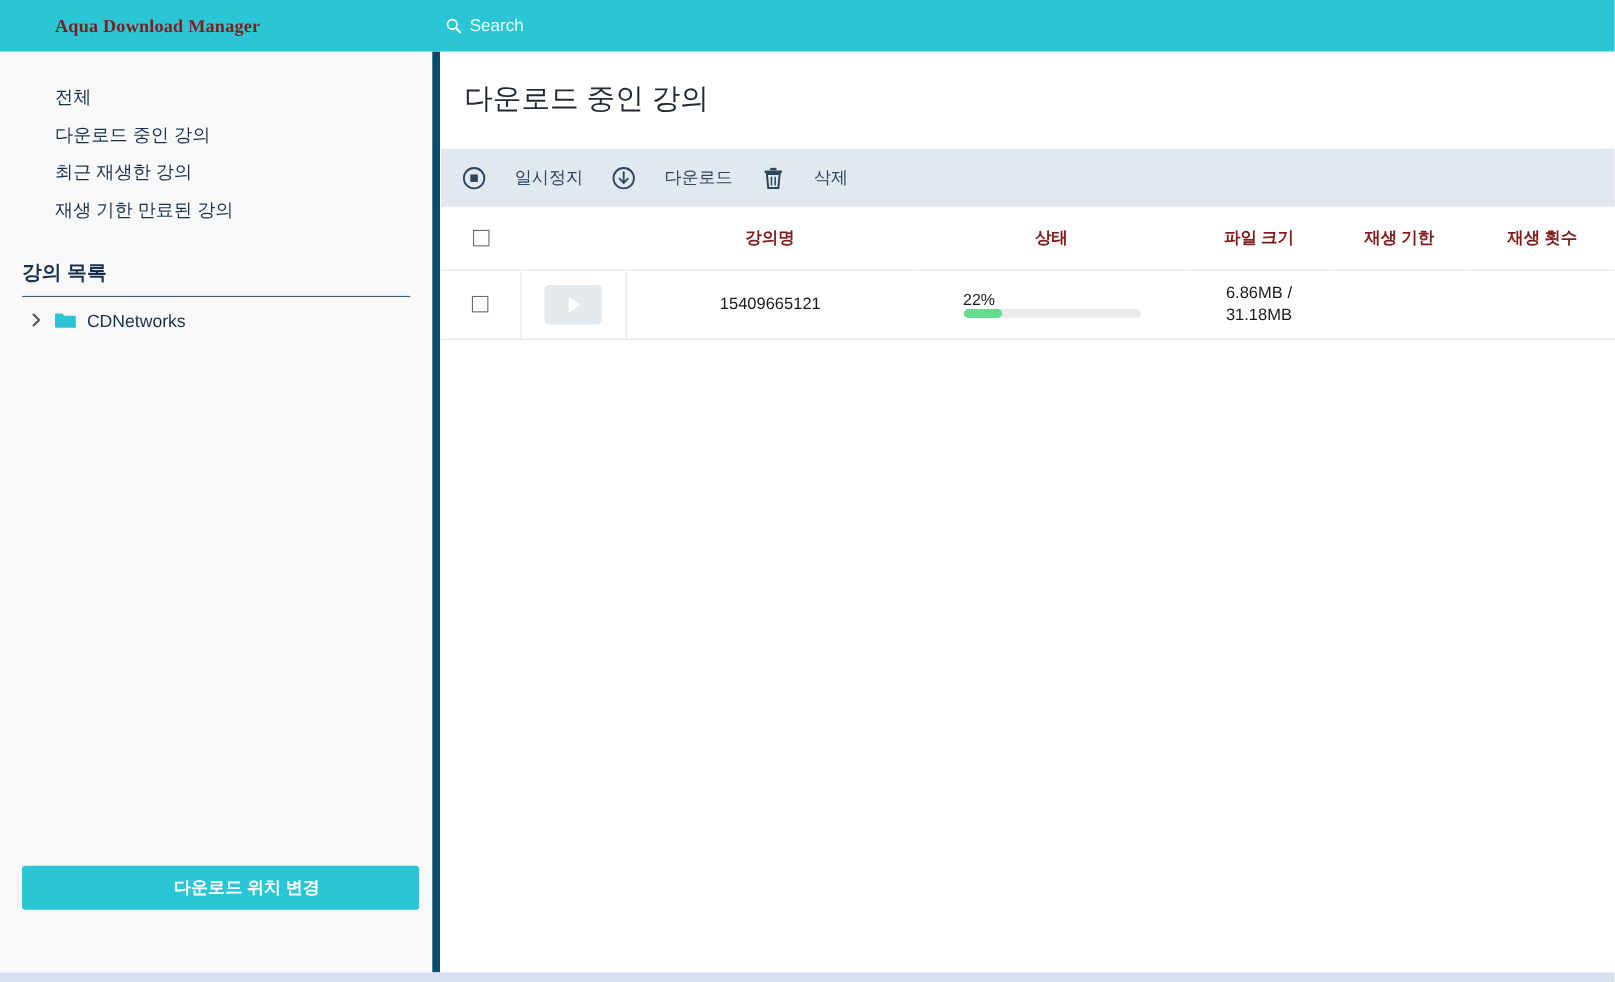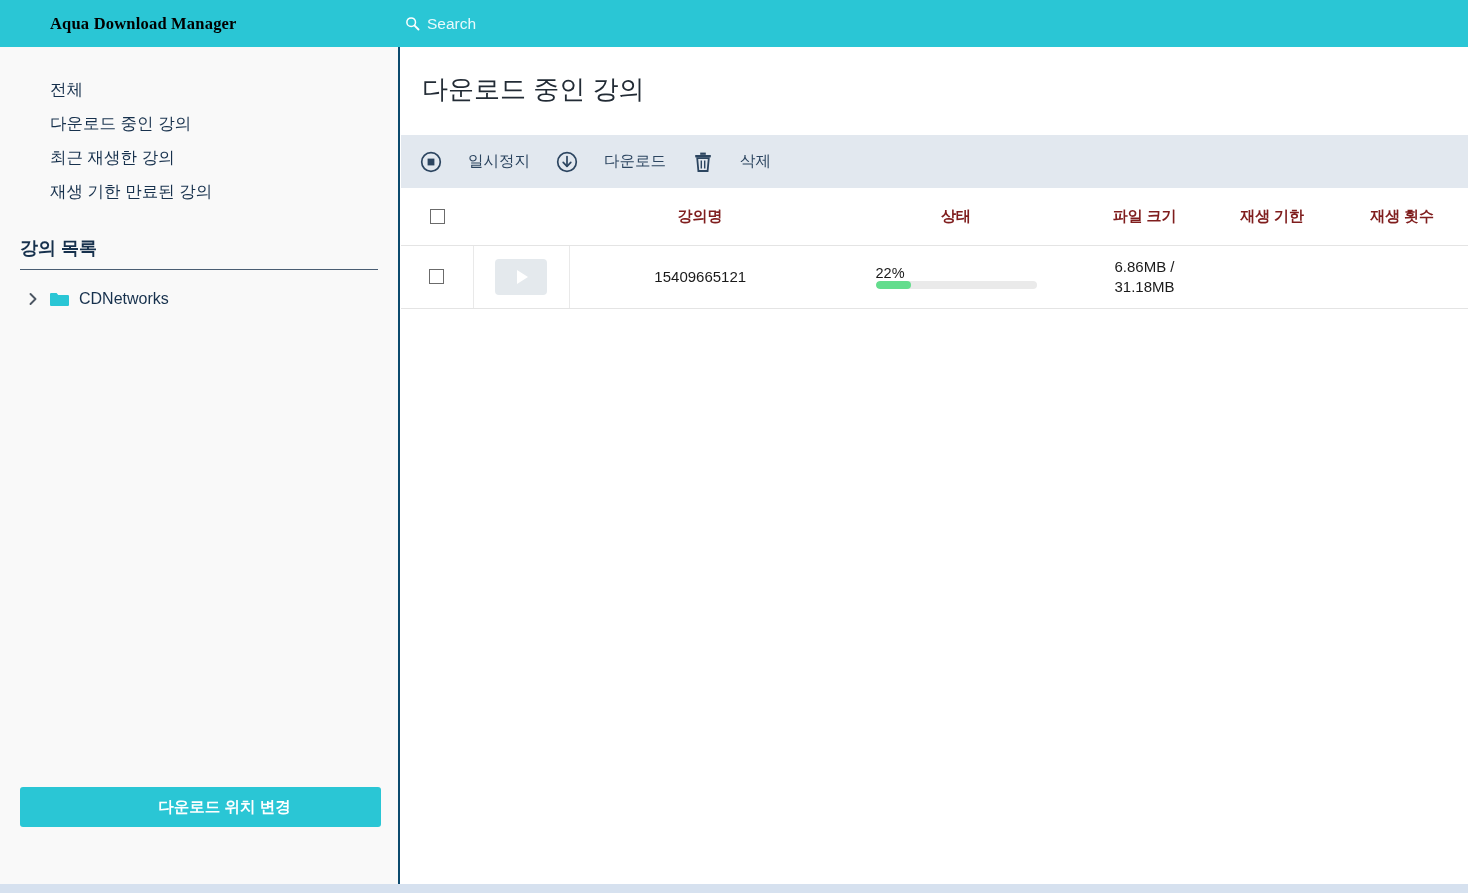--- a/index.html
+++ b/index.html
@@ -25,21 +25,21 @@
     left: 0; top: 0;
     width: 1468px;
     height: 47px;
     background: #2ac6d5;
     display: flex;
     align-items: center;
   }
   .brand {
     width: 400px;
     padding-left: 50px;
-    color: #000000;
+    color: #7f1d1d;
     font-family: "Liberation Serif", "DejaVu Serif", serif;
     font-size: 16.5px;
     font-weight: bold;
     letter-spacing: 0.2px;
     white-space: nowrap;
   }
   .search-area {
     display: flex;
     align-items: center;
     gap: 7px;
@@ -55,21 +55,21 @@
     font-weight: 300;
   }
 
   
   .sidebar {
     position: absolute;
     left: 0; top: 47px;
     width: 400px;
     height: 837px;
     background: #f9f9f9;
-    border-right: 2px solid #0c4a6e;
+    border-right: 7px solid #0c4a6e;
   }
   .nav-list {
     padding-top: 25px;
     list-style: none;
   }
   .nav-item {
     padding: 0 0 0 50px;
     height: 34px;
     line-height: 34px;
     color: #17314d;
@@ -88,21 +88,21 @@
   }
   .section-rule {
     margin: 9px 20px 0 20px;
     border-bottom: 1px solid #4a5d73;
     height: 0;
   }
 
   .tree { padding-top: 14px; }
   .tree-node {
     display: flex;
-    align-items: center;
+    align-items: flex-start;
     height: 30px;
     padding-left: 26px;
     gap: 10px;
     cursor: pointer;
   }
   .chevron {
     width: 14px; height: 14px;
     display: block;
     flex: 0 0 auto;
   }

